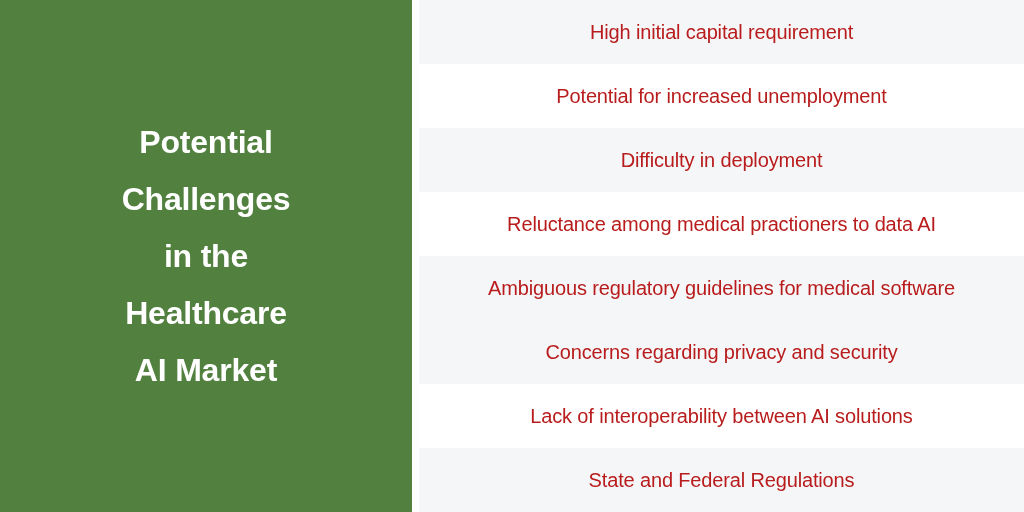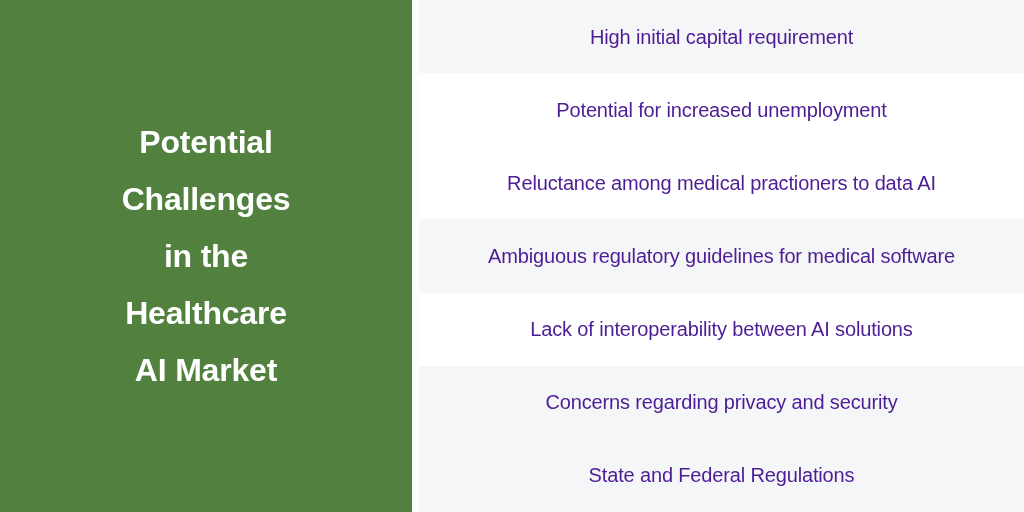--- a/index.html
+++ b/index.html
@@ -74,21 +74,21 @@
     box-sizing: border-box;
     padding: 0 14px;
     background: #FFFFFF;
   }
 
   .challenge-row.stripe {
     background: #F5F6F8;
   }
 
   .challenge-row .row-text {
-    color: #4c1d95;
+    color: #b91c1c;
     font-family: "Liberation Sans", "DejaVu Sans", sans-serif;
     font-size: 20px;
     font-weight: normal;
     line-height: 26px;
     letter-spacing: -0.15px;
     white-space: nowrap;
   }
 </style>
 </head>
 <body>
@@ -108,36 +108,39 @@
   <div class="challenge-list">
 
     <div class="challenge-row stripe">
       <span class="row-text">High initial capital requirement</span>
     </div>
 
     <div class="challenge-row">
       <span class="row-text">Potential for increased unemployment</span>
     </div>
 
+    <div class="challenge-row stripe">
+      <span class="row-text">Difficulty in deployment</span>
+    </div>
 
     <div class="challenge-row">
       <span class="row-text">Reluctance among medical practioners to data AI</span>
     </div>
 
     <div class="challenge-row stripe">
       <span class="row-text">Ambiguous regulatory guidelines for medical software</span>
     </div>
 
 
+    <div class="challenge-row stripe">
+      <span class="row-text">Concerns regarding privacy and security</span>
+    </div>
+
     <div class="challenge-row">
       <span class="row-text">Lack of interoperability between AI solutions</span>
-    </div>
-
-    <div class="challenge-row stripe">
-      <span class="row-text">Concerns regarding privacy and security</span>
     </div>
 
     <div class="challenge-row stripe">
       <span class="row-text">State and Federal Regulations</span>
     </div>
 
   </div>
 </div>
 
 </body></html>

